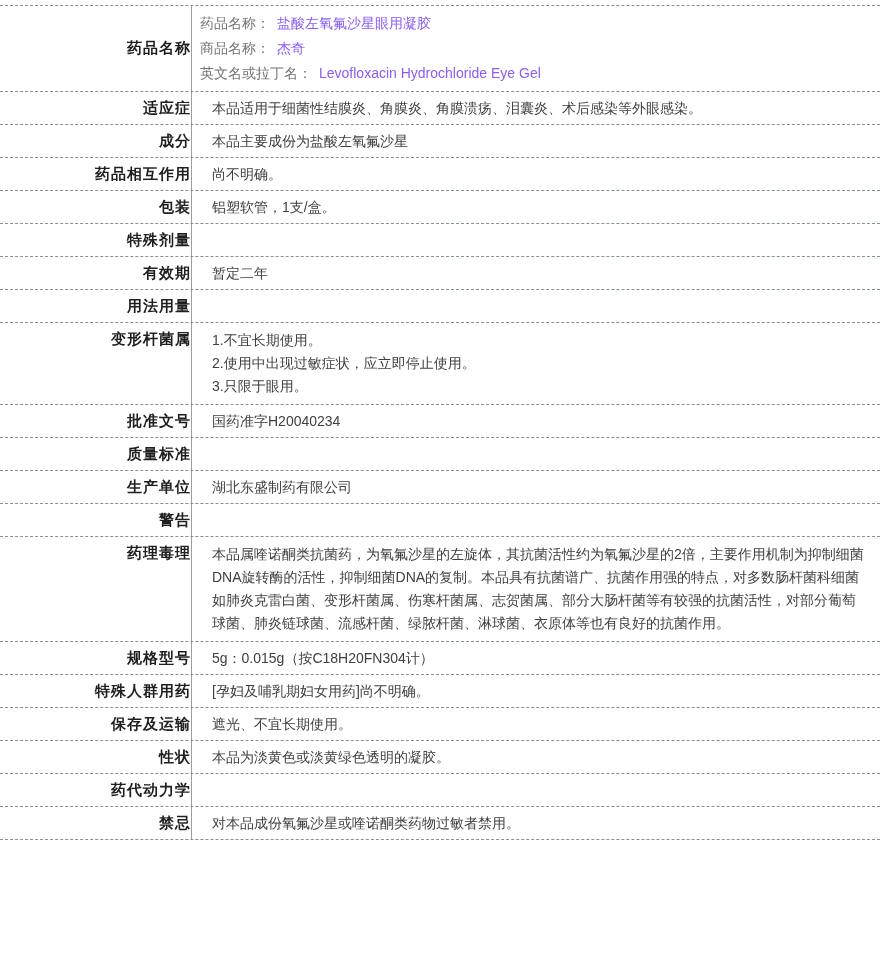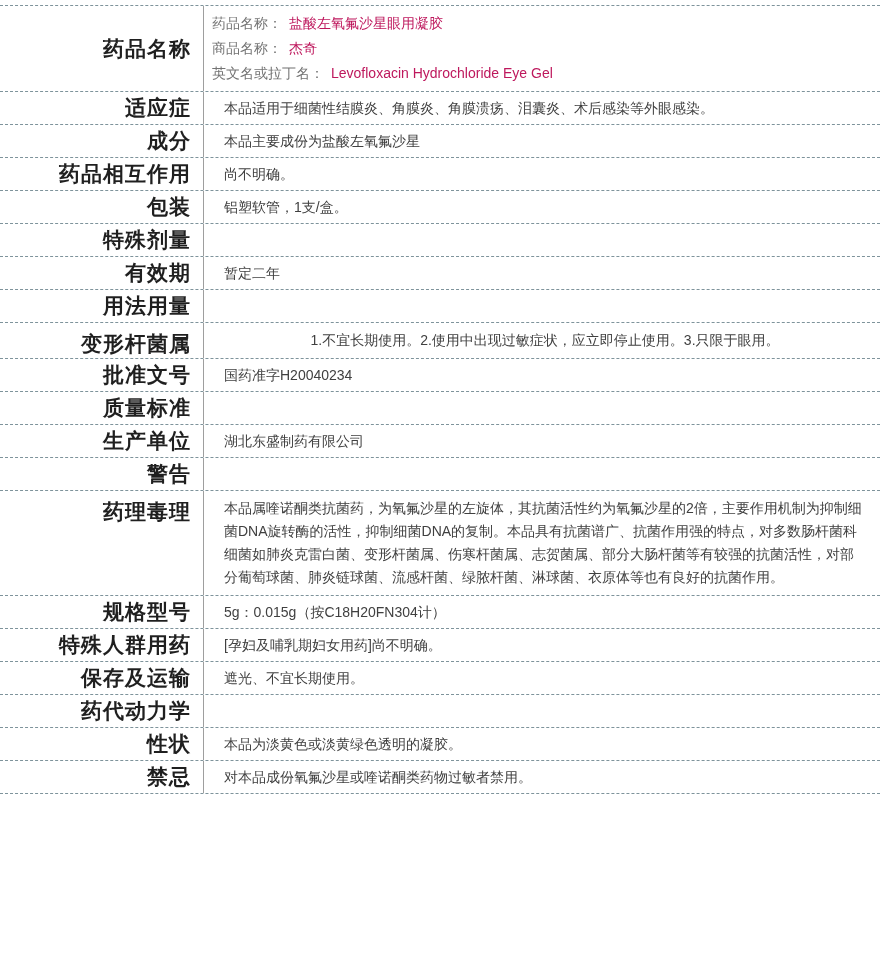--- a/index.html
+++ b/index.html
@@ -22,47 +22,47 @@
   .row {
     display: flex;
     align-items: stretch;
     border-bottom: 1px dashed #7e939b;
     min-height: 32px;
   }
   .cell-label {
     flex: 0 0 191px;
     width: 191px;
     border-right: 1px solid #9e9e9e;
-    padding: 0 12px 0 0;
+    padding: 0 0 0 0;
     display: flex;
     align-items: center;
     justify-content: flex-end;
     text-align: right;
-    font-size: 21px;
+    font-size: 15px;
     font-weight: bold;
     color: #1f1f1f;
     letter-spacing: 1px;
   }
   .cell-value {
     flex: 1 1 auto;
     padding: 4px 14px 4px 20px;
     font-size: 14px;
     color: #404040;
     line-height: 23px;
     display: flex;
     align-items: center;
   }
   
   .row-multi .cell-label {
     align-items: flex-start;
     padding-top: 7px;
   }
   .row-multi .cell-value {
     align-items: flex-start;
-    flex-direction: row;
+    flex-direction: column;
     justify-content: center;
     padding-top: 6px;
     padding-bottom: 6px;
   }
   
   .row-name {
     min-height: 76px;
   }
   .row-name .cell-label {
     align-items: center;
@@ -76,21 +76,21 @@
   }
   .field-line {
     display: block;
     white-space: nowrap;
   }
   .field-key {
     color: #737373;
     margin-right: 7px;
   }
   .field-value {
-    color: #be185d;
+    color: #8b5cf6;
     text-align: right;
   }
   .note-line {
     display: block;
   }
 </style>
 </head>
 <body>
 
 <div class="page">
@@ -188,28 +188,28 @@
       <div class="cell-label">特殊人群用药</div>
       <div class="cell-value">[孕妇及哺乳期妇女用药]尚不明确。</div>
     </div>
 
     <div class="row">
       <div class="cell-label">保存及运输</div>
       <div class="cell-value">遮光、不宜长期使用。</div>
     </div>
 
     <div class="row">
-      <div class="cell-label">药代动力学</div>
-      <div class="cell-value"></div>
-    </div>
-
-    <div class="row">
       <div class="cell-label">性状</div>
       <div class="cell-value">本品为淡黄色或淡黄绿色透明的凝胶。</div>
     </div>
 
     <div class="row">
+      <div class="cell-label">药代动力学</div>
+      <div class="cell-value"></div>
+    </div>
+
+    <div class="row">
       <div class="cell-label">禁忌</div>
       <div class="cell-value">对本品成份氧氟沙星或喹诺酮类药物过敏者禁用。</div>
     </div>
 
   </div>
 </div>
 
 </body></html>

